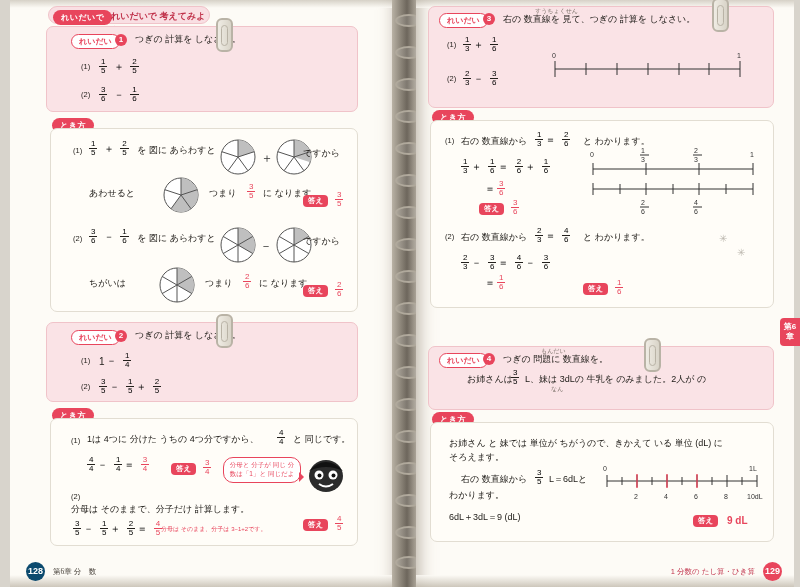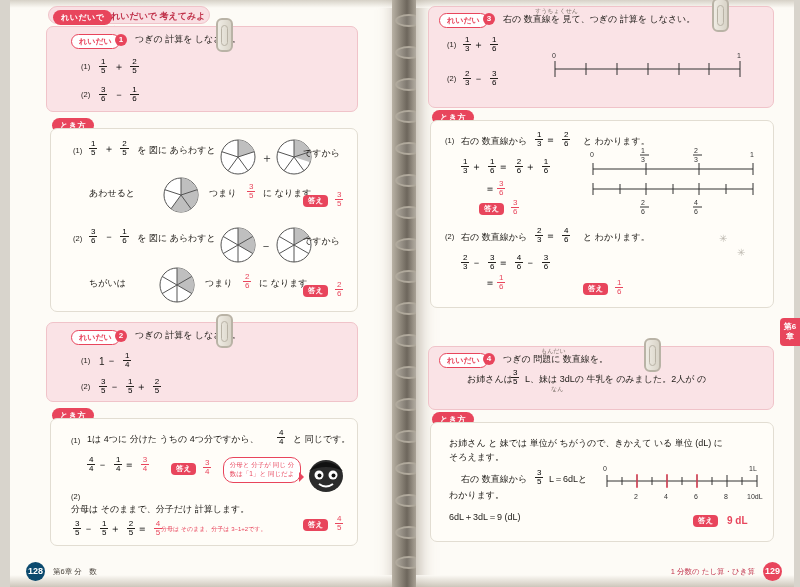--- a/index.html
+++ b/index.html
@@ -270,21 +270,21 @@
     <span class="xs" style="position:absolute;left:110px;top:106px;color:#e8455c;">分母は そのまま、分子は 3−1+2です。</span>
     <span class="ansbox" style="position:absolute;left:252px;top:100px;">答え</span>
     <span class="frac red" style="position:absolute;left:284px;top:96px;">
       <span class="n">4</span>
         <span class="d">5</span>
       </span>
   </div>
 
   <div class="footer" style="left:16px;">
     <span class="pgnum">128</span>
-    <span style="margin-left:6px;">第6章 分　数</span>
+    <span style="margin-left:6px;font-family:Liberation Serif, serif;">第6章 分　数</span>
   </div>
 </div>
 
 <div class="gutter">
   <div class="spiral">
     <div class="ring" style="top:14px;"></div>
       <div class="ring" style="top:46px;"></div>
     <div class="ring" style="top:78px;"></div>
       <div class="ring" style="top:110px;"></div>
     <div class="ring" style="top:142px;"></div>

